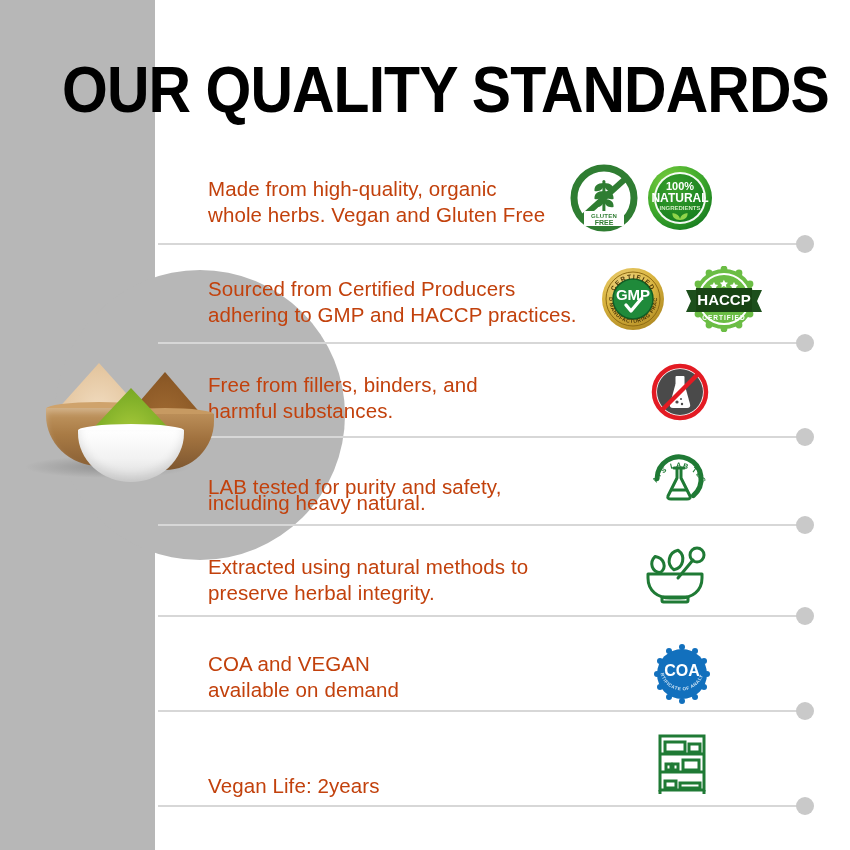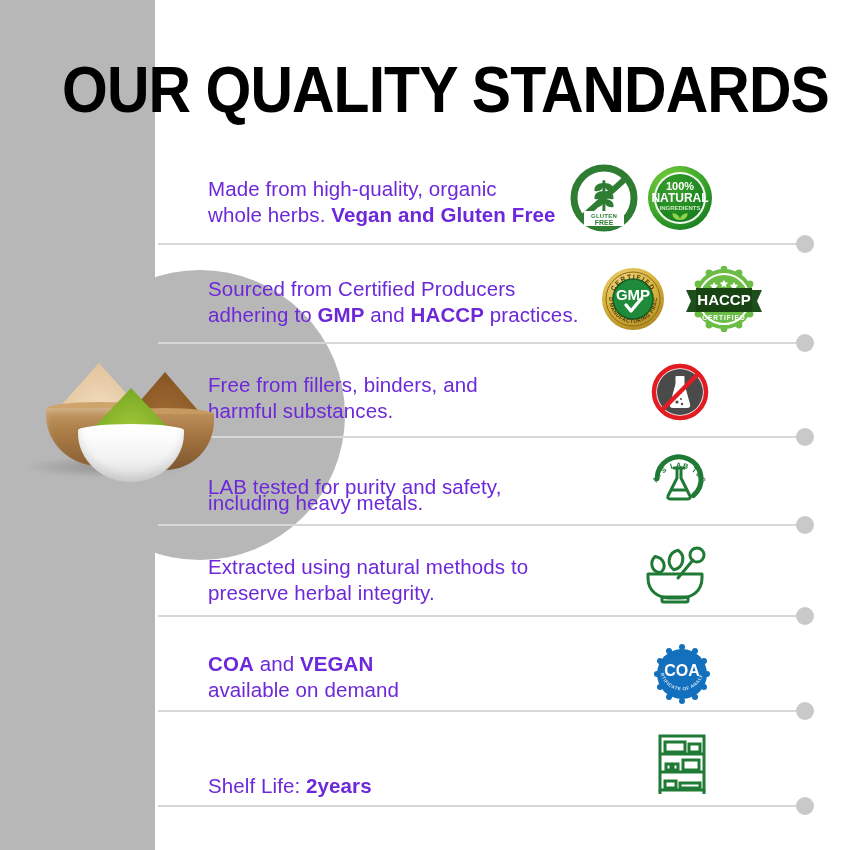--- a/index.html
+++ b/index.html
@@ -71,24 +71,24 @@
     font-weight:bold; font-size:64px; letter-spacing:-1px;
     color:#000; white-space:nowrap;
     transform:scaleX(.92); transform-origin:left center;
     line-height:1;
   }
 
   
   #rows { position:absolute; left:0; top:0; width:850px; height:850px; z-index:2; }
   .row { position:absolute; left:158px; width:692px; }
   .row-text {
-    position:absolute; left:50px; color:#6d28d9;
+    position:absolute; left:50px; color:#c2410c;
     font-size:20.5px; line-height:26px; letter-spacing:.1px; white-space:nowrap;
   }
-  .row-text b { font-weight:bold; }
+  .row-text b { font-weight:normal; }
   .divider {
     position:absolute; left:158px; height:2px; background:#d7d7d7; width:645px;
   }
   .divider-dot {
     position:absolute; width:18px; height:18px; border-radius:50%; background:#c9c9c9;
   }
   .row-icon { position:absolute;text-align:right; }
 
   .gf-badge { width:68px; height:68px; }
   .nat-badge{ width:68px; height:68px; }
@@ -283,21 +283,21 @@
   </div>
 
   <div class="divider" style="top:436px;"></div>
   <div class="divider-dot" style="left:796px; top:428px;"></div>
 
   <div class="row" style="top:464px;">
     <div class="row-text" style="top:10px;">
       <span>LAB tested for purity and safety,</span>
     </div>
     <div class="row-text" style="top:26px;">
-      <span>including heavy metals.</span>
+      <span>including heavy natural.</span>
     </div>
   </div>
 
   <div class="row-icon lab-icon" style="left:646px; top:446px;">
     <svg viewBox="0 0 66 66" width="66" height="66">
       <defs>
         <path id="labArc" d="M 11 36 A 24 24 0 0 1 55 36"></path>
       </defs>
       <path d="M 13 42 A 22 22 0 1 1 53 42" fill="none" stroke="#1f7a35" stroke-width="5" transform="rotate(25 33 33)" stroke-linecap="round"></path>
       <text fill="#1f7a35" font-family="Liberation Sans, sans-serif" font-size="7.2" font-weight="bold" letter-spacing="1.1">
@@ -373,21 +373,21 @@
         <textPath href="#coaArc" startOffset="50%" text-anchor="middle">CERTIFICATE OF ANALYSIS</textPath>
       </text>
     </svg>
   </div>
 
   <div class="divider" style="top:710px;"></div>
   <div class="divider-dot" style="left:796px; top:702px;"></div>
 
   <div class="row" style="top:773px;">
     <div class="row-text" style="top:0;">
-      <span>Shelf Life: </span><b>2years</b>
+      <span>Vegan Life: </span><b>2years</b>
     </div>
   </div>
 
   <div class="row-icon shelf-icon" style="left:656px; top:733px;">
     <svg viewBox="0 0 52 62" width="52" height="62">
       <g fill="none" stroke="#1f7a35" stroke-width="3" stroke-linejoin="miter">
         <rect x="4" y="3" width="44" height="54"></rect>
         <line x1="4" y1="21" x2="48" y2="21"></line>
         <line x1="4" y1="39" x2="48" y2="39"></line>
         <line x1="4" y1="57" x2="4" y2="61"></line>

